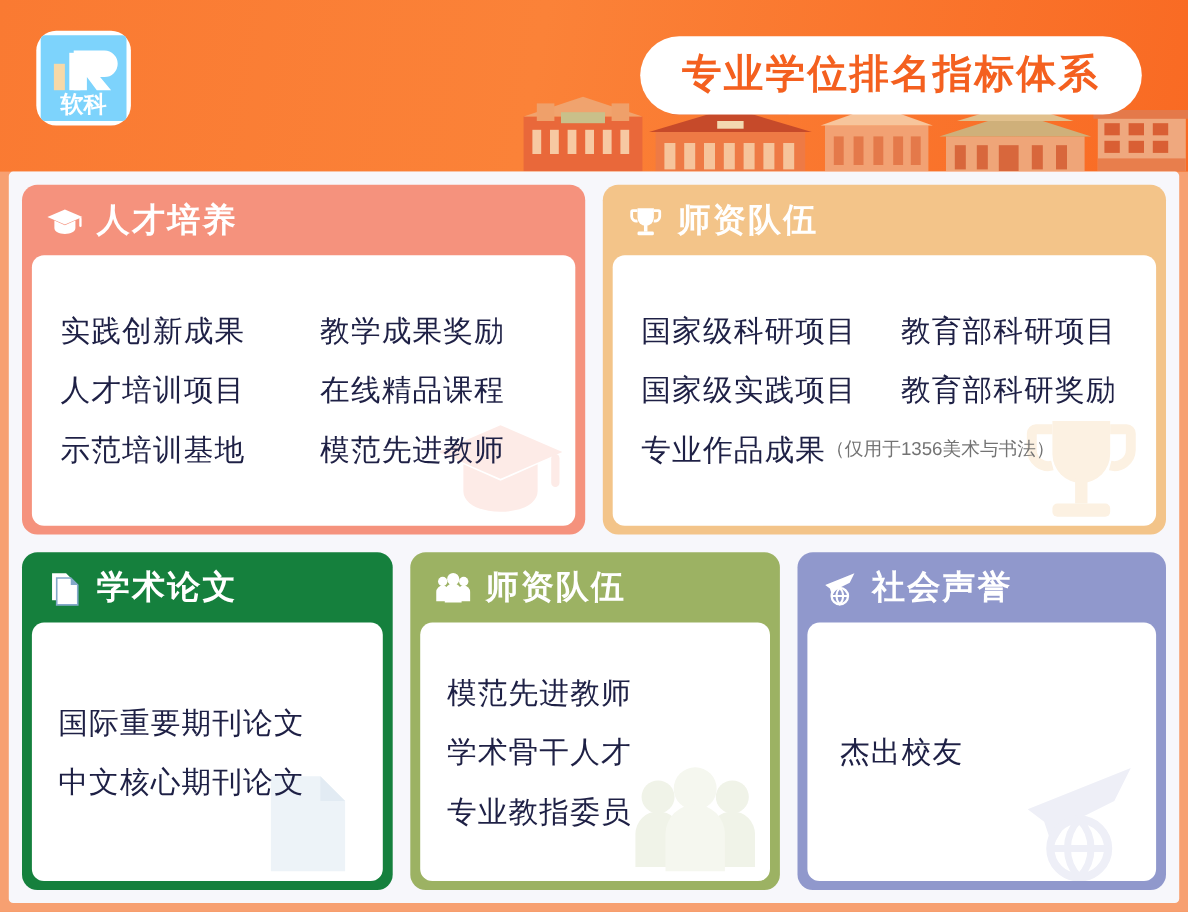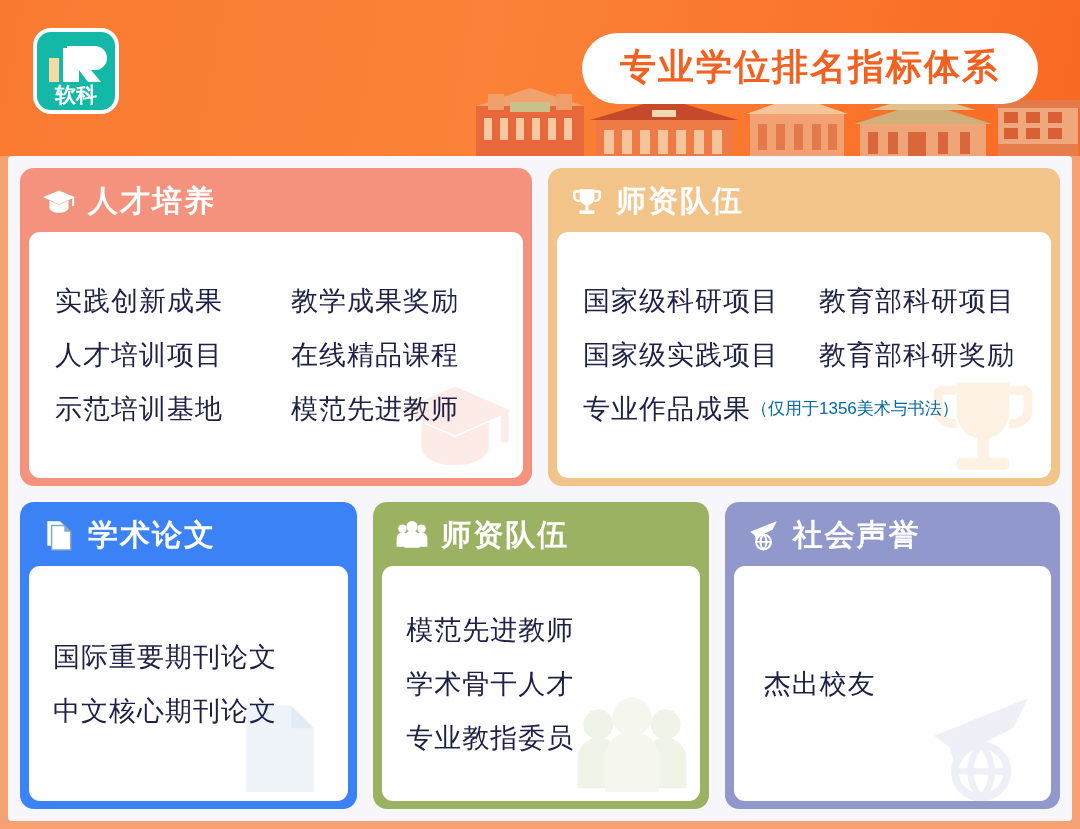--- a/index.html
+++ b/index.html
@@ -17,21 +17,21 @@
     background:linear-gradient(100deg,#FA7A32 0%,#FB8238 45%,#F96A23 100%);
     overflow:hidden;
   }
   .skyline { position:absolute; left:470px; bottom:0; width:610px; height:76px; }
   .brand { position:absolute; left:33px; top:28px; display:flex; align-items:flex-start; }
   .logo {
     width:86px; height:86px; border-radius:18px; background:#FFFFFF;
     padding:4px; flex:none;
   }
   .logo-in {
-    width:100%; height:100%; border-radius:14px; background:#14b8a6;
+    width:100%; height:100%; border-radius:4px; background:#7dd3fc;
     position:relative; overflow:hidden;
   }
   .brand-text { margin-left:14px; padding-top:2px; }
   .brand-title {
     color:#fff; font-size:43px; font-weight:bold; letter-spacing:1px;
     line-height:52px; white-space:nowrap;
     font-family:"Liberation Sans","DejaVu Sans",sans-serif;
   }
   .brand-sub { display:flex; align-items:center; margin-top:2px; }
   .brand-year {
@@ -75,30 +75,30 @@
     display:flex; flex-direction:column; justify-content:center;
   }
   .watermark { position:absolute; right:8px; bottom:-6px; width:120px; height:120px; opacity:1; }
 
   .items { position:relative; z-index:2; padding:0 26px; }
   .item-row { display:flex; }
   .item {
     color:#1E2045; font-size:27px; line-height:54px; letter-spacing:1px;
     white-space:nowrap;
   }
-  .item-note { color:#0369a1; font-size:17px; letter-spacing:0px; }
+  .item-note { color:#737373; font-size:17px; letter-spacing:0px; }
 
   
   .two-col .item-row { gap:0; }
   .two-col .item:first-child { width:236px; }
 
   
   .c-talent   { background:#F5927D; }
   .c-research { background:#F3C489; }
-  .c-papers   { background:#3b82f6; }
+  .c-papers   { background:#15803d; }
   .c-faculty  { background:#9CB263; }
   .c-reput    { background:#9098CC; }
 
   .w-talent   { width:516px; }
   .w-research { width:516px; }
   .w-papers   { width:340px; }
   .w-faculty  { width:338px; }
   .w-reput    { width:338px; }
 
   .pad-tight .items { padding:0 24px; }

